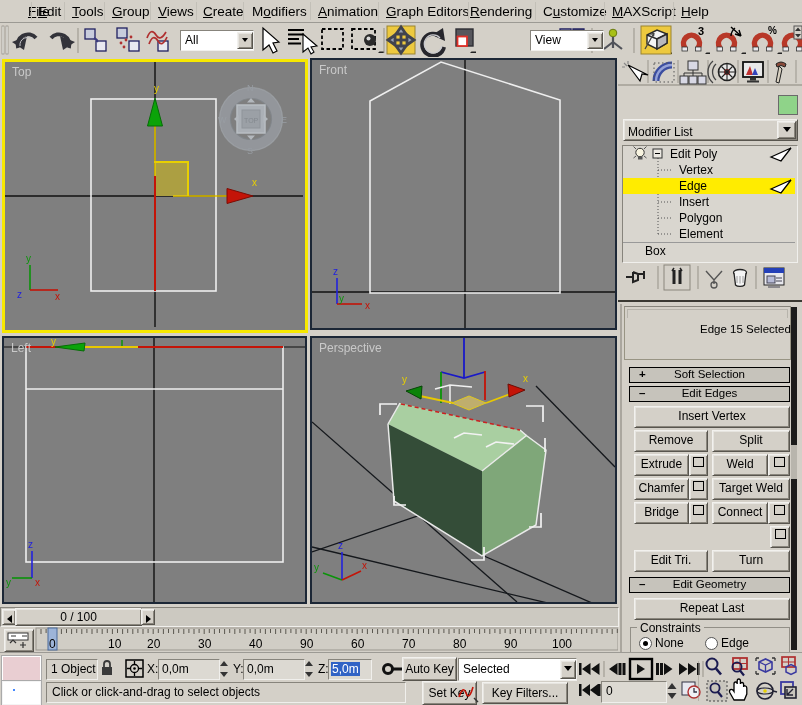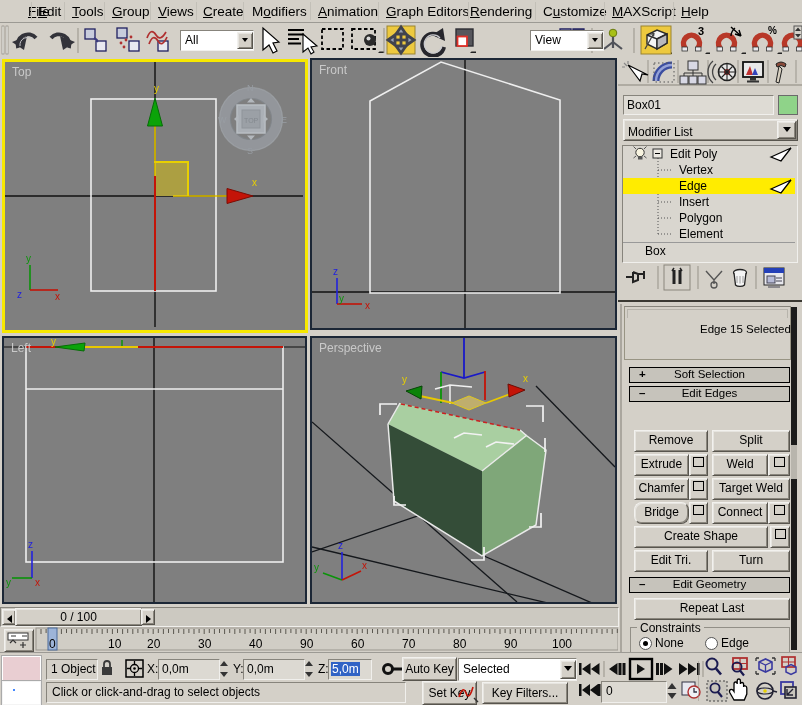--- a/index.html
+++ b/index.html
@@ -327,23 +327,20 @@
  <rect x="125" y="5" width="20" height="15" fill="#e8e8e8" stroke="#111" stroke-width="1.8"></rect>
  <path d="M128 18 l4 -9 3 9 Z" fill="#c03030"></path>
  <path d="M134 18 l3 -7 3 7 Z" fill="#3344bb"></path>
  <rect x="132" y="21" width="6" height="2.5" fill="#333"></rect>
  <rect x="129" y="23.5" width="12" height="2" fill="#333"></rect>
 
  <path d="M158 7 q 5 -4 10 0 l-1 3 q-4 -3 -8 0 Z" fill="#8a4a3a" stroke="#222"></path>
  <path d="M161 9 l3 3 l-3 14 l-3 -1 Z" fill="#d8d0c0" stroke="#222"></path>
 </svg>
 
-<div class="sunk" style="left:5px;top:38px;width:149px;height:18px;background:#dedbd4;">
- <span style="position:absolute;left:3px;top:2px;font-size:12px;">Box01</span>
-    </div>
 <div class="abs" style="left:160px;top:38px;width:18px;height:18px;background:#8fd389;border:1px solid #6a6a6a;"></div>
 
 <div class="btn" style="left:5px;top:62px;width:173px;height:20px;">
  <span style="position:absolute;left:4px;top:3px;font-size:12px;">Modifier List</span>
  <span class="btn" style="left:153px;top:1px;width:17px;height:16px;line-height:16px;"><span style="display:inline-block;width:0;height:0;border-left:4px solid transparent;border-right:4px solid transparent;border-top:5px solid #000;vertical-align:2px;"></span></span>
 </div>
 
 <div class="sunk" style="left:4px;top:88px;width:174px;height:116px;background:#d9d6cf;font-size:12px;">
  <svg width="172" height="114" style="left:0;top:0;">
   <g stroke="#555" stroke-dasharray="1 2">
@@ -392,34 +389,34 @@
 <div class="abs" style="left:0;top:243px;width:184px;height:2px;background:#3a3832;"></div>
 
 <div class="abs" style="left:2px;top:247px;width:2px;height:348px;background:#aaa69e;"></div>
 
 <div class="abs" style="left:6px;top:249px;width:165px;height:52px;border:1px solid #989484;border-top-color:#87847c;background:#d4d0c8;">
  <div class="abs" style="left:2px;top:2px;width:159px;height:8px;border:1px solid #b7b4ac;border-bottom:none;"></div>
  <span class="abs" style="left:75px;top:16px;font-size:11.5px;white-space:nowrap;">Edge 15 Selected</span>
 </div>
 <div class="hdr" style="left:11px;top:310px;width:159px;height:14px;"><b style="position:absolute;left:9px;top:0;">+</b>Soft Selection</div>
 <div class="hdr" style="left:11px;top:329px;width:159px;height:14px;"><b style="position:absolute;left:9px;top:0;">–</b>Edit Edges</div>
+<div class="btn" style="left:16px;top:349px;width:154px;height:20px;">Insert Vertex</div>
 <div class="btn" style="left:16px;top:373px;width:72px;height:20px;">Remove</div>
 <div class="btn" style="left:94px;top:373px;width:76px;height:20px;">Split</div>
 <div class="btn" style="left:16px;top:397px;width:53px;height:20px;">Extrude</div>
 <div class="btn" style="left:71px;top:397px;width:17px;height:20px;"><span class="sqr"></span></div>
 <div class="btn" style="left:94px;top:397px;width:54px;height:20px;">Weld</div>
 <div class="btn" style="left:150px;top:397px;width:20px;height:20px;"><span class="sqr"></span></div>
 <div class="btn" style="left:16px;top:421px;width:53px;height:20px;">Chamfer</div>
 <div class="btn" style="left:71px;top:421px;width:17px;height:20px;"><span class="sqr"></span></div>
 <div class="btn" style="left:94px;top:421px;width:76px;height:20px;">Target Weld</div>
-<div class="btn" style="left:16px;top:445px;width:53px;height:20px;border-radius:8px;">Bridge</div>
+<div class="btn" style="left:16px;top:445px;width:53px;height:20px;">Bridge</div>
 <div class="btn" style="left:71px;top:445px;width:17px;height:20px;"><span class="sqr"></span></div>
 <div class="btn" style="left:94px;top:445px;width:54px;height:20px;">Connect</div>
 <div class="btn" style="left:150px;top:445px;width:20px;height:20px;"><span class="sqr"></span></div>
-<div class="btn" style="left:16px;top:469px;width:132px;height:20px;">Create Shape</div>
 <div class="btn" style="left:152px;top:469px;width:18px;height:20px;"><span class="sqr"></span></div>
 <div class="btn" style="left:16px;top:493px;width:72px;height:20px;">Edit Tri.</div>
 <div class="btn" style="left:94px;top:493px;width:76px;height:20px;">Turn</div>
 <div class="hdr" style="left:11px;top:520px;width:159px;height:14px;"><b style="position:absolute;left:9px;top:0;">–</b>Edit Geometry</div>
 <div class="btn" style="left:16px;top:541px;width:154px;height:20px;">Repeat Last</div>
 <div class="abs" style="left:12px;top:570px;width:158px;height:25px;border:1px solid #928f87;border-bottom:none;">
  <span class="abs" style="left:6px;top:-7px;background:#d4d0c8;font-size:12px;padding:0 3px;">Constraints</span>
  <span class="abs" style="left:8px;top:9px;width:11px;height:11px;border-radius:50%;background:#fff;border:1px solid #555;"></span>
  <span class="abs" style="left:11.5px;top:12.5px;width:5px;height:5px;border-radius:50%;background:#000;"></span>
  <span class="abs" style="left:24px;top:8px;font-size:12px;">None</span>

